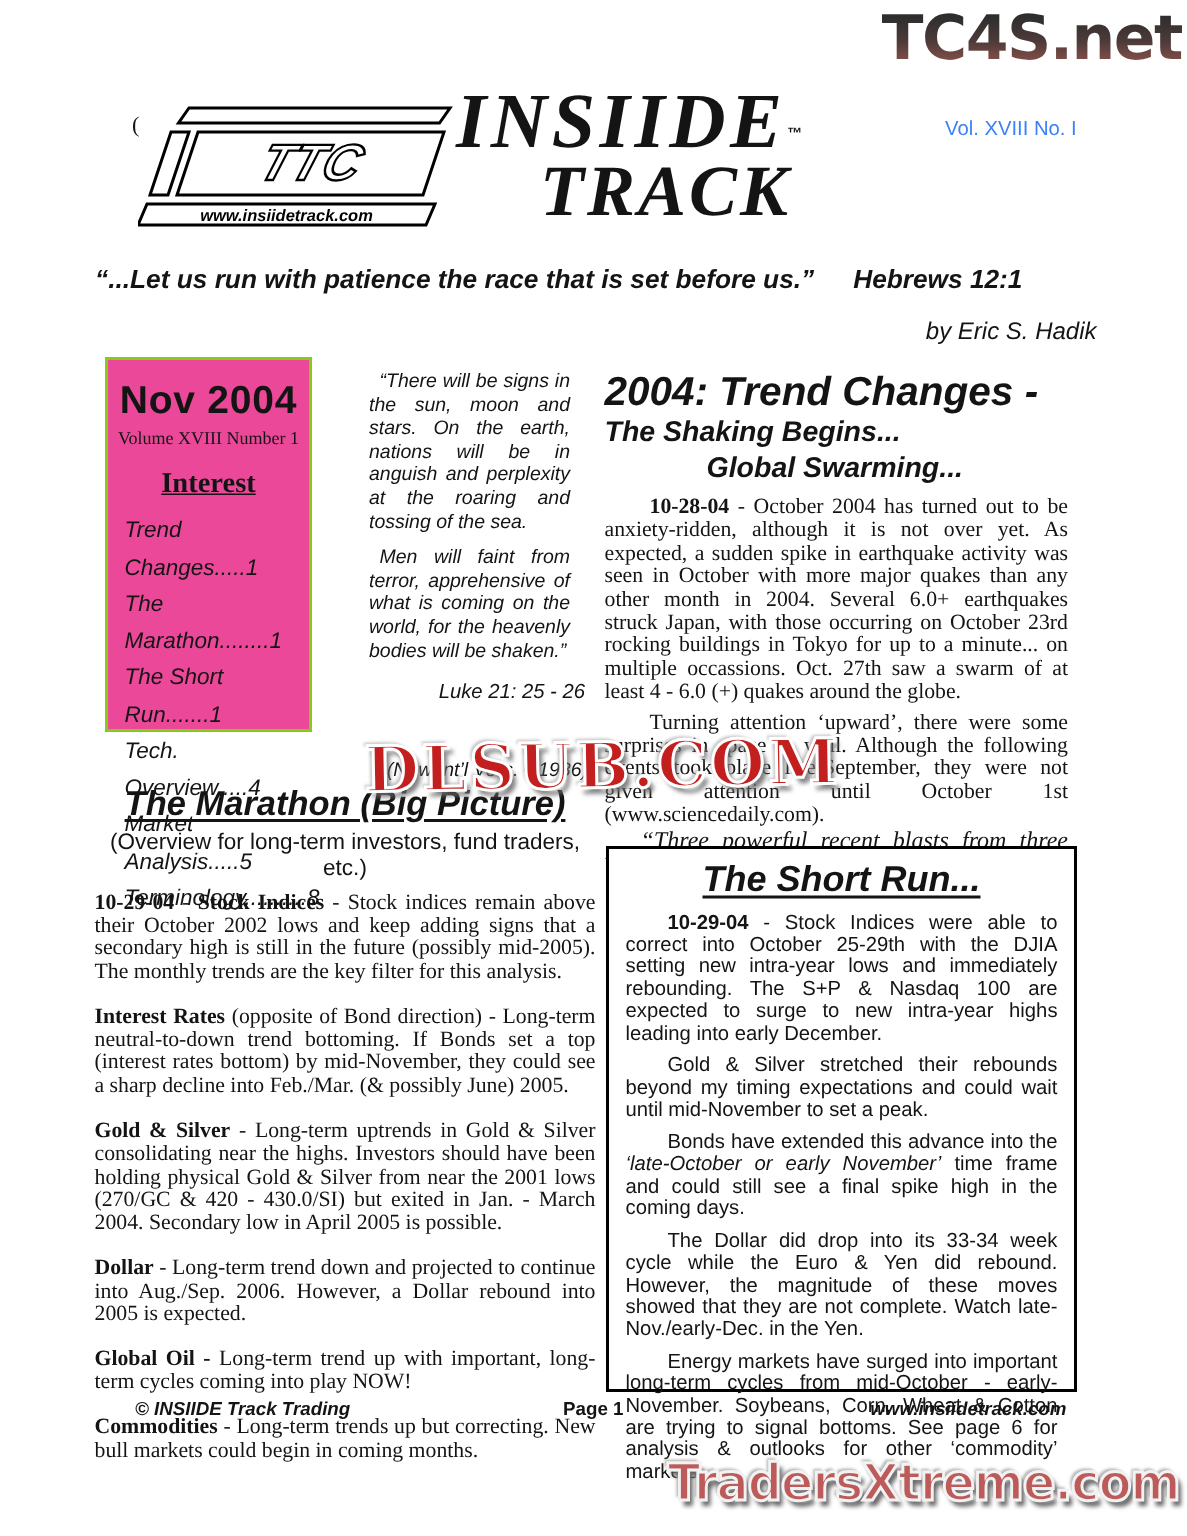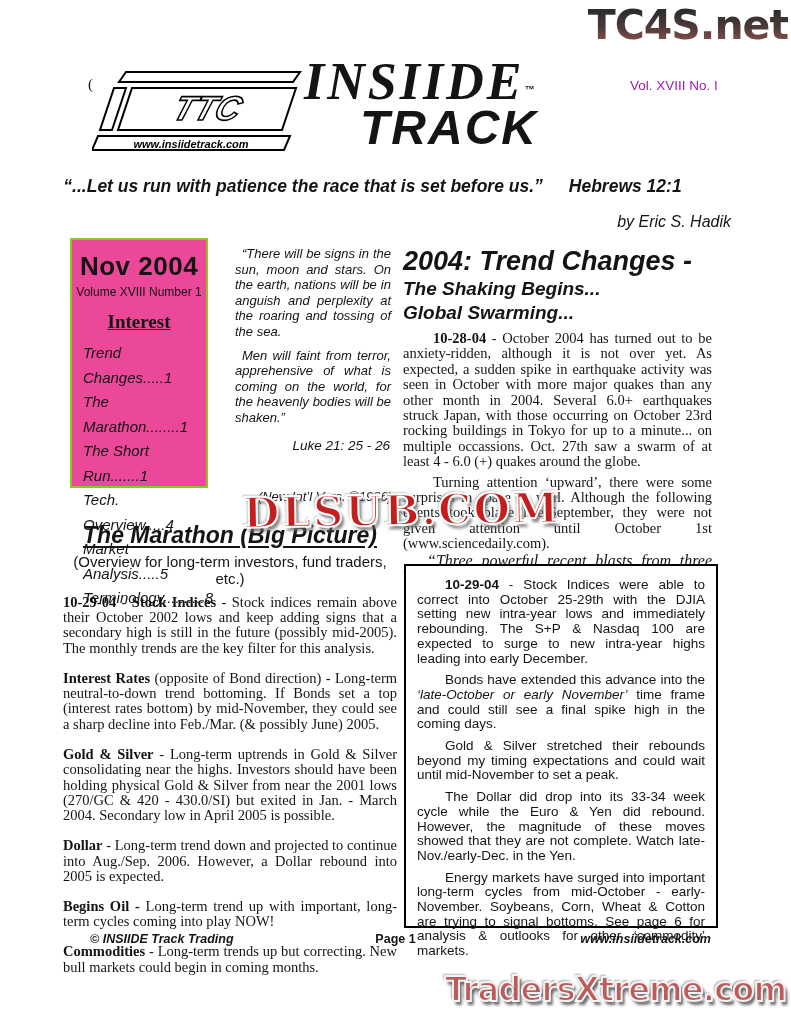--- a/index.html
+++ b/index.html
@@ -22,52 +22,52 @@
         text-shadow:3px 4px 3px #6a6a6a,-2px -2px 2px #b5b5b5;
         transform:scaleX(.95);transform-origin:right center;}
 
   
   .stray-paren{position:absolute;left:88px;top:76px;font-family:"Liberation Serif",serif;font-size:15px;}
   .logo{position:absolute;left:92px;top:60px;width:470px;height:110px;}
   .emblem{position:absolute;left:0;top:8px;}
   .wordmark-insiide{position:absolute;left:212px;top:-8px;font-family:"Liberation Serif",serif;
         font-style:italic;font-weight:bold;font-size:52px;letter-spacing:3px;white-space:nowrap;}
   .wordmark-tm{font-size:10px;font-family:"Liberation Sans",sans-serif;vertical-align:6px;letter-spacing:0;}
-  .wordmark-track{position:absolute;left:268px;top:40px;font-family:Liberation Sans, sans-serif;
+  .wordmark-track{position:absolute;left:268px;top:40px;font-family:Liberation Serif, serif;
         font-style:italic;font-weight:bold;font-size:48px;letter-spacing:2px;white-space:nowrap;}
-  .vol{position:absolute;left:630px;top:78px;font-size:13.5px;color:#a21caf;}
+  .vol{position:absolute;left:630px;top:78px;font-size:13.5px;color:#3b82f6;}
   .scripture{position:absolute;left:0;top:176px;width:745px;text-align:center;
         font-weight:bold;font-style:italic;font-size:17.5px;}
   .scripture .ref{margin-left:26px;}
   .byline{position:absolute;left:555px;top:213px;width:176px;text-align:right;
         font-style:italic;font-size:16px;}
 
   
   .masthead{position:absolute;left:70px;top:238px;width:138px;height:250px;
         border:2px solid #84cc16;box-sizing:border-box;text-align:center;background:#ec4899;}
   .issue-date{margin-top:11px;font-weight:bold;font-size:26px;letter-spacing:.5px;}
-  .volume-line{margin-top:3px;font-family:Liberation Sans, sans-serif;font-size:12px;}
+  .volume-line{margin-top:3px;font-family:Liberation Serif, serif;font-size:12px;}
   .contents-title{margin-top:12px;font-family:"Liberation Serif",serif;font-weight:bold;
         font-size:19px;text-decoration:underline;}
   .contents-list{margin-top:8px;padding-left:11px;text-align:left;font-style:italic;
         font-size:15px;line-height:24.5px;}
 
   
   .verse{position:absolute;left:234px;top:246px;width:158px;font-style:italic;
         font-size:13px;line-height:15.6px;text-align:justify;}
-  .verse p{margin:0 1px 8px;text-indent:7px;}
+  .verse p{margin:0 12px 8px;text-indent:7px;}
   .verse-cite{text-align:right;font-size:13.5px;margin-top:12px;padding-right:2px;}
   .verse-attr{text-align:right;margin-top:36px;font-size:13px;font-style:italic;}
 
   
   .trend{position:absolute;left:403px;top:246px;width:309px;}
   .trend-title{font-weight:bold;font-style:italic;font-size:27px;line-height:30px;white-space:nowrap;}
   .trend-sub1{font-weight:bold;font-style:italic;font-size:19px;line-height:21px;margin-top:2px;}
   .trend-sub2{font-weight:bold;font-style:italic;font-size:19px;line-height:21px;margin-top:3px;
-        text-align:left;padding-right:2px;}
+        text-align:center;padding-right:2px;}
   .serif-body{font-family:"Liberation Serif",serif;font-size:14.5px;line-height:15.4px;text-align:justify;}
   .trend .serif-body{margin:8px 0 0;text-indent:30px;}
   .trend .p2{margin-top:5px;}
   .trend .p3{margin-top:2px;font-style:italic;font-size:16px;line-height:14px;text-indent:24px;}
 
   
   .marathon{position:absolute;left:63px;top:522px;width:334px;}
   .marathon-title{text-align:center;font-weight:bold;font-style:italic;font-size:23px;
         text-decoration:underline;text-underline-offset:3px;}
   .marathon-sub{text-align:center;font-size:15px;margin-top:4px;}
@@ -152,28 +152,29 @@
     <p class="serif-body p3">“Three powerful recent blasts from three wholly</p>
   </div>
 
   <div class="marathon">
     <div class="marathon-title">The Marathon (Big Picture)</div>
     <div class="marathon-sub">(Overview for long-term investors, fund traders, etc.)</div>
     <p class="serif-body entry"><span class="seg-b">10-29-04</span><span class="seg-n"> - </span><span class="seg-b">Stock Indices</span><span class="seg-n"> - Stock indices remain above their October 2002 lows and keep adding signs that a secondary high is still in the future (possibly mid-2005).  The monthly trends are the key filter for this analysis.</span></p>
     <p class="serif-body entry"><span class="seg-b">Interest Rates</span><span class="seg-n"> (opposite of Bond direction) - Long-term neutral-to-down trend bottoming.  If Bonds set a top (interest rates bottom) by mid-November, they could see a sharp decline into Feb./Mar. (&amp; possibly June) 2005.</span></p>
     <p class="serif-body entry"><span class="seg-b">Gold &amp; Silver</span><span class="seg-n"> - Long-term uptrends in Gold &amp; Silver consolidating near the highs.  Investors should have been holding physical Gold &amp; Silver from near the 2001 lows (270/GC &amp; 420 - 430.0/SI) but exited in Jan. - March 2004.  Secondary low in April 2005 is possible.</span></p>
     <p class="serif-body entry"><span class="seg-b">Dollar</span><span class="seg-n"> - Long-term trend down and projected to continue into Aug./Sep. 2006.  However, a Dollar rebound into 2005 is expected.</span></p>
-    <p class="serif-body entry"><span class="seg-b">Begins Oil -</span><span class="seg-n"> Long-term trend up with important, long-term cycles coming into play NOW!</span></p>
+    <p class="serif-body entry"><span class="seg-b">Global Oil -</span><span class="seg-n"> Long-term trend up with important, long-term cycles coming into play NOW!</span></p>
     <p class="serif-body entry"><span class="seg-b">Commodities</span><span class="seg-n"> - Long-term trends up but correcting.  New bull markets could begin in coming months.</span></p>
   </div>
 
   <div class="shortrun">
+    <div class="shortrun-title">The Short Run...</div>
     <p><span class="seg-b">10-29-04</span><span class="seg-n"> - Stock Indices were able to correct into October 25-29th with the DJIA setting new intra-year lows and immediately rebounding.  The S+P &amp; Nasdaq 100 are expected to surge to new intra-year highs leading into early December.</span></p>
+    <p><span class="seg-n">Gold &amp; Silver stretched their rebounds beyond my timing expectations and could wait until mid-November to set a peak.</span></p>
     <p><span class="seg-n">Bonds have extended this advance into the </span><span class="seg-i">‘late-October or early November’</span><span class="seg-n"> time frame and could still see a final spike high in the coming days.</span></p>
-    <p><span class="seg-n">Gold &amp; Silver stretched their rebounds beyond my timing expectations and could wait until mid-November to set a peak.</span></p>
     <p><span class="seg-n">The Dollar did drop into its 33-34 week cycle while the Euro &amp; Yen did rebound.  However, the magnitude of these moves showed that they are not complete.  Watch late-Nov./early-Dec. in the Yen.</span></p>
     <p><span class="seg-n">Energy markets have surged into important long-term cycles from mid-October - early-November.  Soybeans, Corn, Wheat &amp; Cotton are trying to signal bottoms.  See page 6 for analysis &amp; outlooks for other ‘commodity’ markets.</span></p>
   </div>
 
   <div class="dlsub">DLSUB.COM</div>
 
   <div class="footer-copy">© INSIIDE Track Trading</div>
   <div class="footer-page">Page 1</div>
   <div class="footer-site">www.insiidetrack.com</div>
 

